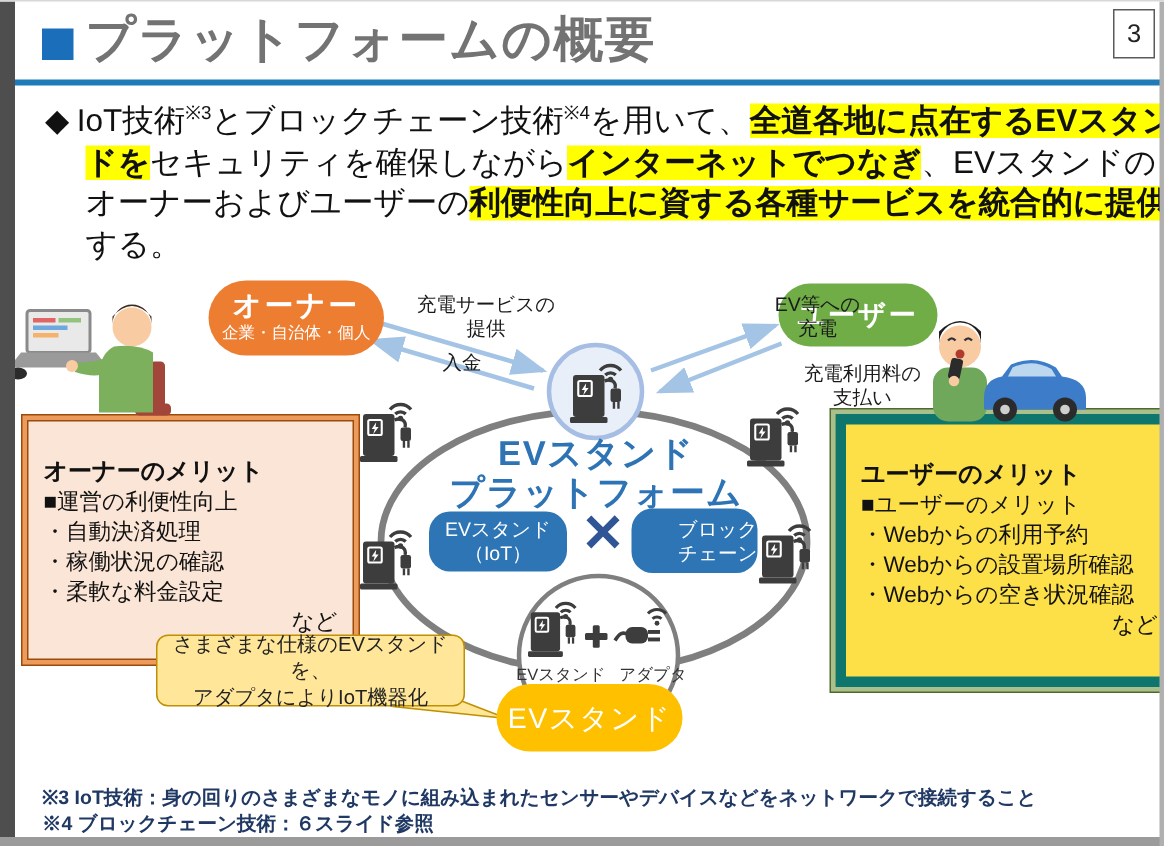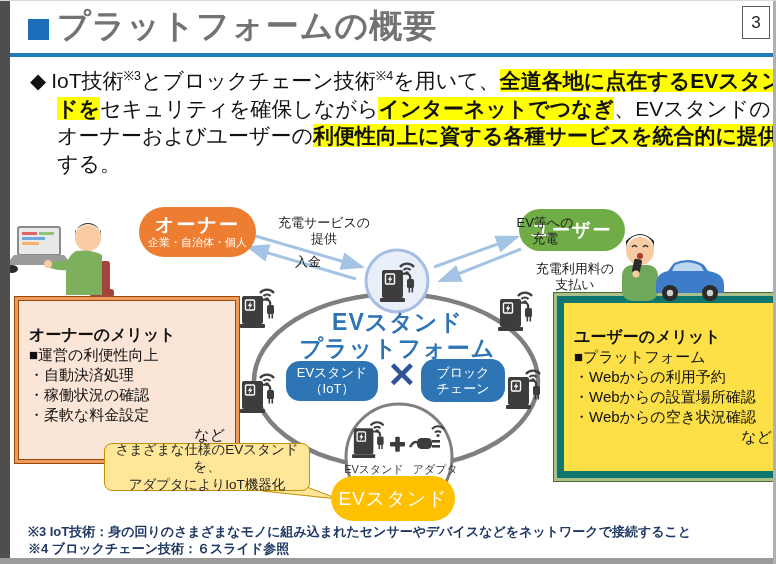--- a/index.html
+++ b/index.html
@@ -14,21 +14,21 @@
   .page-num{position:absolute;right:6px;top:5px;width:26px;height:31px;border:1px solid #5a5a5a;background:#fff;
     display:flex;align-items:center;justify-content:center;font-size:17px;color:#222;}
   .title-rule{position:absolute;left:0;top:52px;width:776px;height:4px;background:#1F7AB8;}
 
   .intro{position:absolute;left:30px;top:66px;width:728px;font-size:21px;line-height:1.31;color:#111;
     padding-left:27px;text-indent:-27px;}
   .intro .hl{font-weight:bold;background:#FFFF00;}
   .intro sup{font-size:12.5px;line-height:0;}
   .diamond{margin-right:5px;}
 
-  .diagram{position:absolute;left:0;top:198px;width:776px;height:330px;}
+  .diagram{position:absolute;left:0;top:178px;width:776px;height:330px;}
   .diagram .abs{position:absolute;z-index:2;}
   .dg-svg{position:absolute;left:0;top:0;z-index:1;}
   .persons-svg{position:absolute;left:0;top:0;z-index:6;pointer-events:none;}
 
   .chip-owner{left:139px;top:8px;width:117px;height:50px;background:#ED7D31;border-radius:25px;color:#fff;
     text-align:center;display:flex;flex-direction:column;justify-content:center;z-index:7;}
   .chip-owner .l1{font-size:19px;font-weight:bold;letter-spacing:2px;line-height:1.15;}
   .chip-owner .l2{font-size:11px;line-height:1.2;}
   .chip-user{left:519px;top:10px;width:106px;height:42px;background:#70AD47;border-radius:21px;color:#fff;
     display:flex;align-items:center;justify-content:center;font-size:18px;font-weight:bold;letter-spacing:2px;z-index:7;}
@@ -37,21 +37,21 @@
   .fl-provide{left:268px;top:16px;width:112px;}
   .fl-charge{left:498px;top:16px;width:94px;}
   .fl-deposit{left:282px;top:55px;width:52px;}
   .fl-fee{left:527px;top:62px;width:96px;}
 
   .platform-label{left:295px;top:110px;width:205px;text-align:center;color:#2E74B5;font-weight:bold;
     font-size:23px;line-height:1.15;letter-spacing:1px;}
   .tech-chip{background:#2E75B6;border-radius:14px;color:#fff;text-align:center;display:flex;flex-direction:column;
     justify-content:center;line-height:1.2;font-size:13px;}
   .chip-eviot{left:286px;top:162px;width:92px;height:40px;}
-  .chip-bc{left:421px;top:160px;width:84px;height:43px;}
+  .chip-bc{left:421px;top:160px;width:84px;height:43px;align-items:flex-end;}
   .cross{left:385px;top:156px;width:34px;font-size:35px;font-weight:bold;color:#2F5597;text-align:center;}
 
   .merit{font-size:15px;color:#111;line-height:1.33;padding:23px 10px;background:#FBE5D6;}
   .merit .mtitle{font-size:16px;font-weight:bold;}
   .merit .etc{text-align:right;}
   .owner-merit{left:18px;top:101px;width:196px;height:112px;background:#FBE5D6;
     border:1px solid #9C4A0B;box-shadow:0 0 0 3px #ED9B5C,0 0 0 4px #9C4A0B;}
   .user-merit{left:557px;top:97px;width:198px;height:122px;background:#fde047;
     border:7px solid #0f766e;box-shadow:0 0 0 3px #A9C08C,0 0 0 4px #50682F;}
 
@@ -216,21 +216,21 @@
     <div class="abs merit owner-merit">
       <div class="mtitle">オーナーのメリット</div>
       <div>■運営の利便性向上</div>
       <div>・自動決済処理</div>
       <div>・稼働状況の確認</div>
       <div>・柔軟な料金設定</div>
       <div class="etc">など</div>
     </div>
     <div class="abs merit user-merit">
       <div class="mtitle">ユーザーのメリット</div>
-      <div>■プラットフォーム</div>
+      <div>■ユーザーのメリット</div>
       <div>・Webからの利用予約</div>
       <div>・Webからの設置場所確認</div>
       <div>・Webからの空き状況確認</div>
       <div class="etc">など</div>
     </div>
 
     <div class="abs callout">
       <div>さまざまな仕様のEVスタンドを、</div>
       <div>アダプタによりIoT機器化</div>
     </div>

